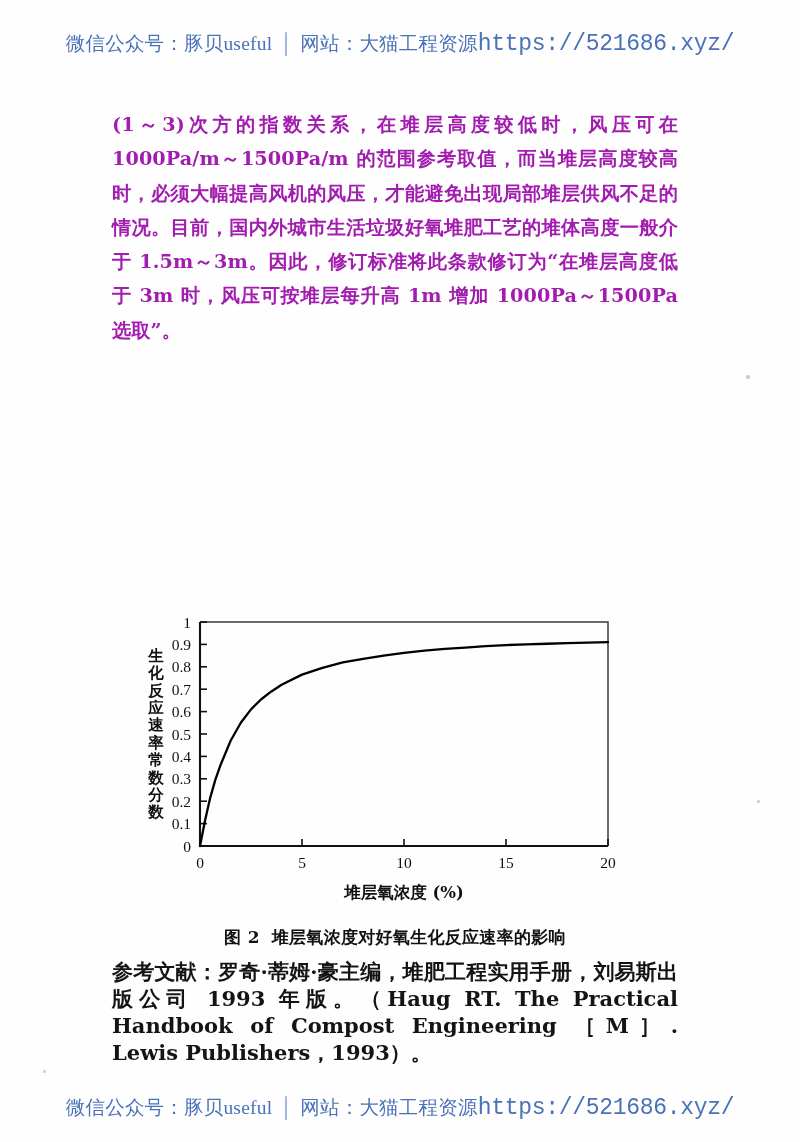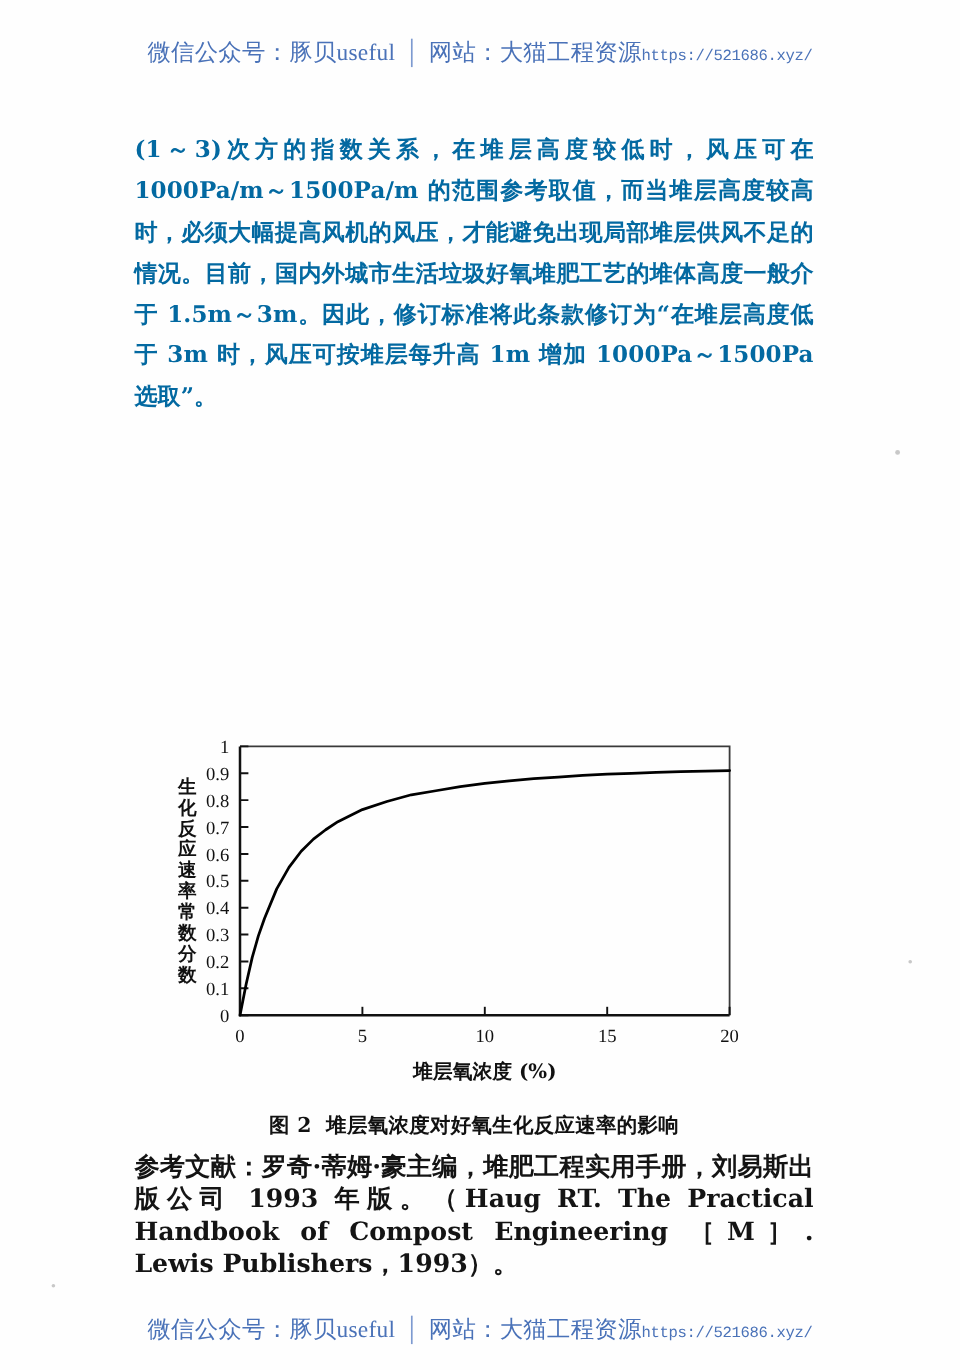--- a/index.html
+++ b/index.html
@@ -39,39 +39,39 @@
   .watermark-top { top: 30px; }
   .watermark-bottom { top: 1094px; }
   .wm-sep {
     display: inline-block;
     margin: 0 7px;
     color: #7d9ad0;
     font-weight: 300;
   }
   .wm-url {
     font-family: "Liberation Mono", "DejaVu Sans Mono", monospace;
-    font-size: 13px;
+    font-size: 23px;
     letter-spacing: -0.3px;
   }
 
   
   .content {
     position: absolute;
     left: 112px;
     top: 108px;
     width: 566px;
   }
   .para {
     font-family: "DejaVu Serif", "Liberation Serif", serif;
     font-size: 19.2px;
     line-height: 34.3px;
     text-align: justify;
     text-justify: inter-ideograph;
     margin: 0;
-    color: #0369a1;
+    color: #a21caf;
     font-weight: 600;
     letter-spacing: 0.1px;
   }
   .para.indent { text-indent: 2em; }
 
   
   .figure {
     position: absolute;
     left: 112px;
     top: 602px;

